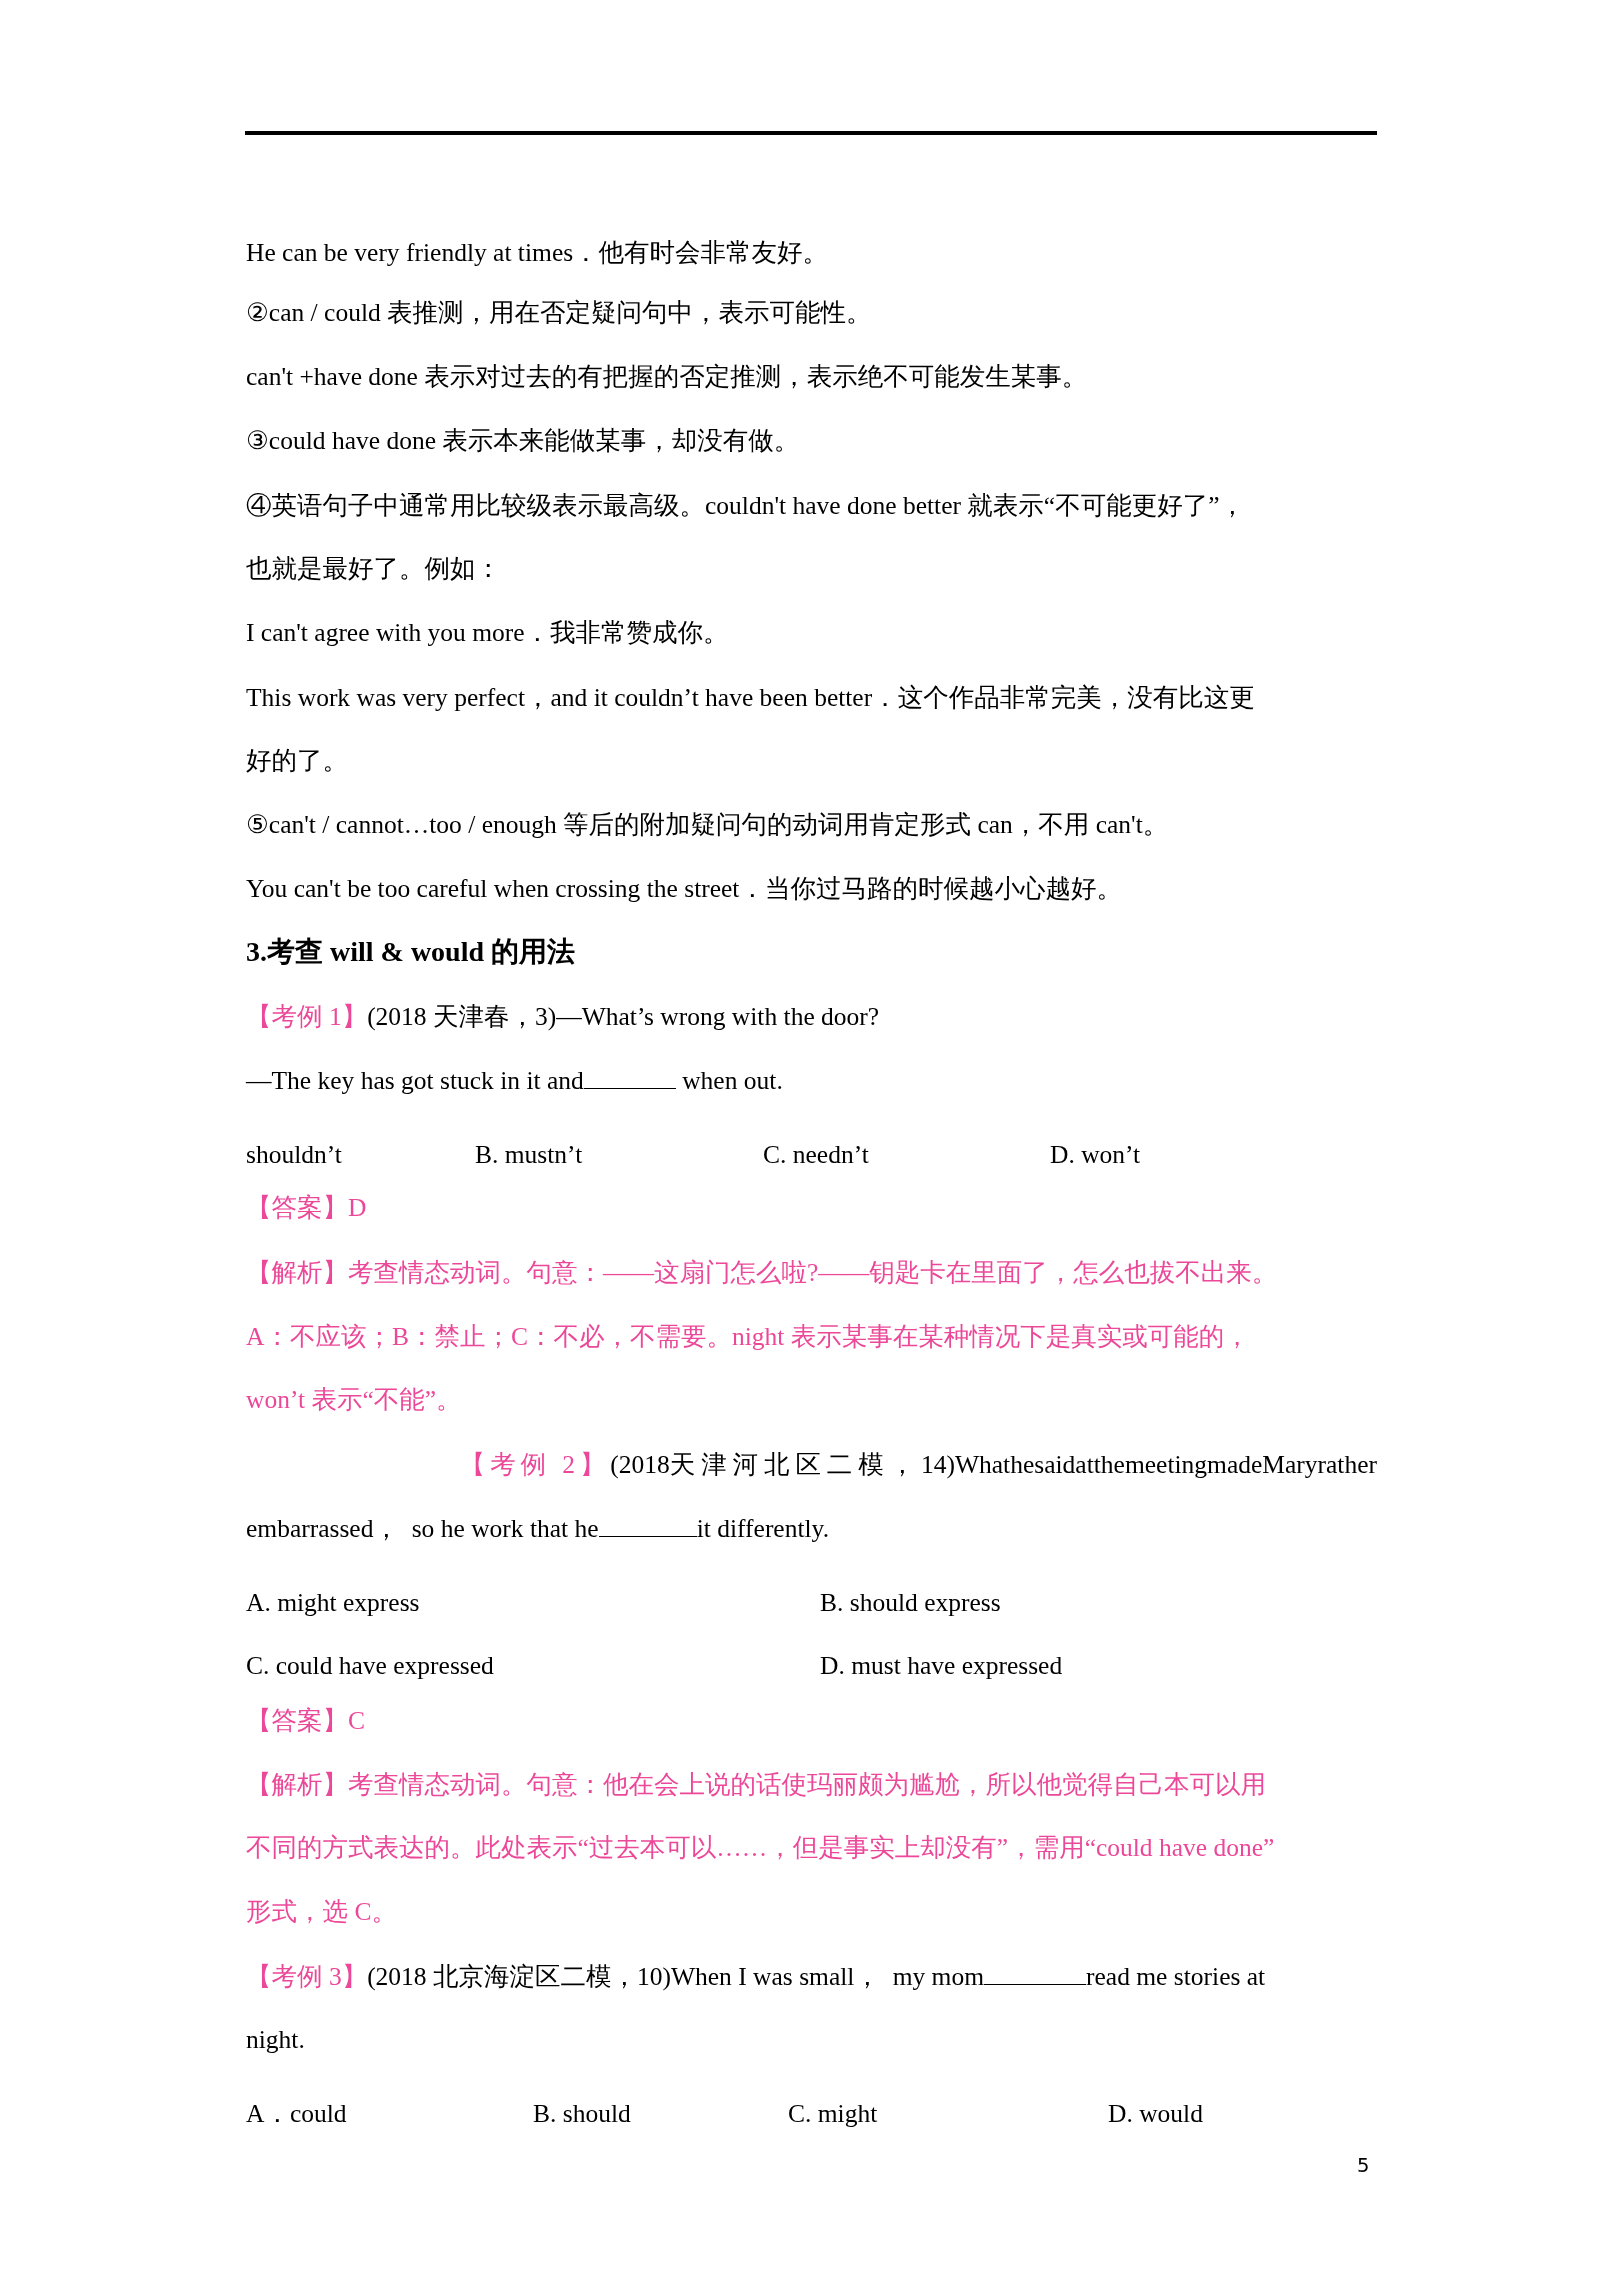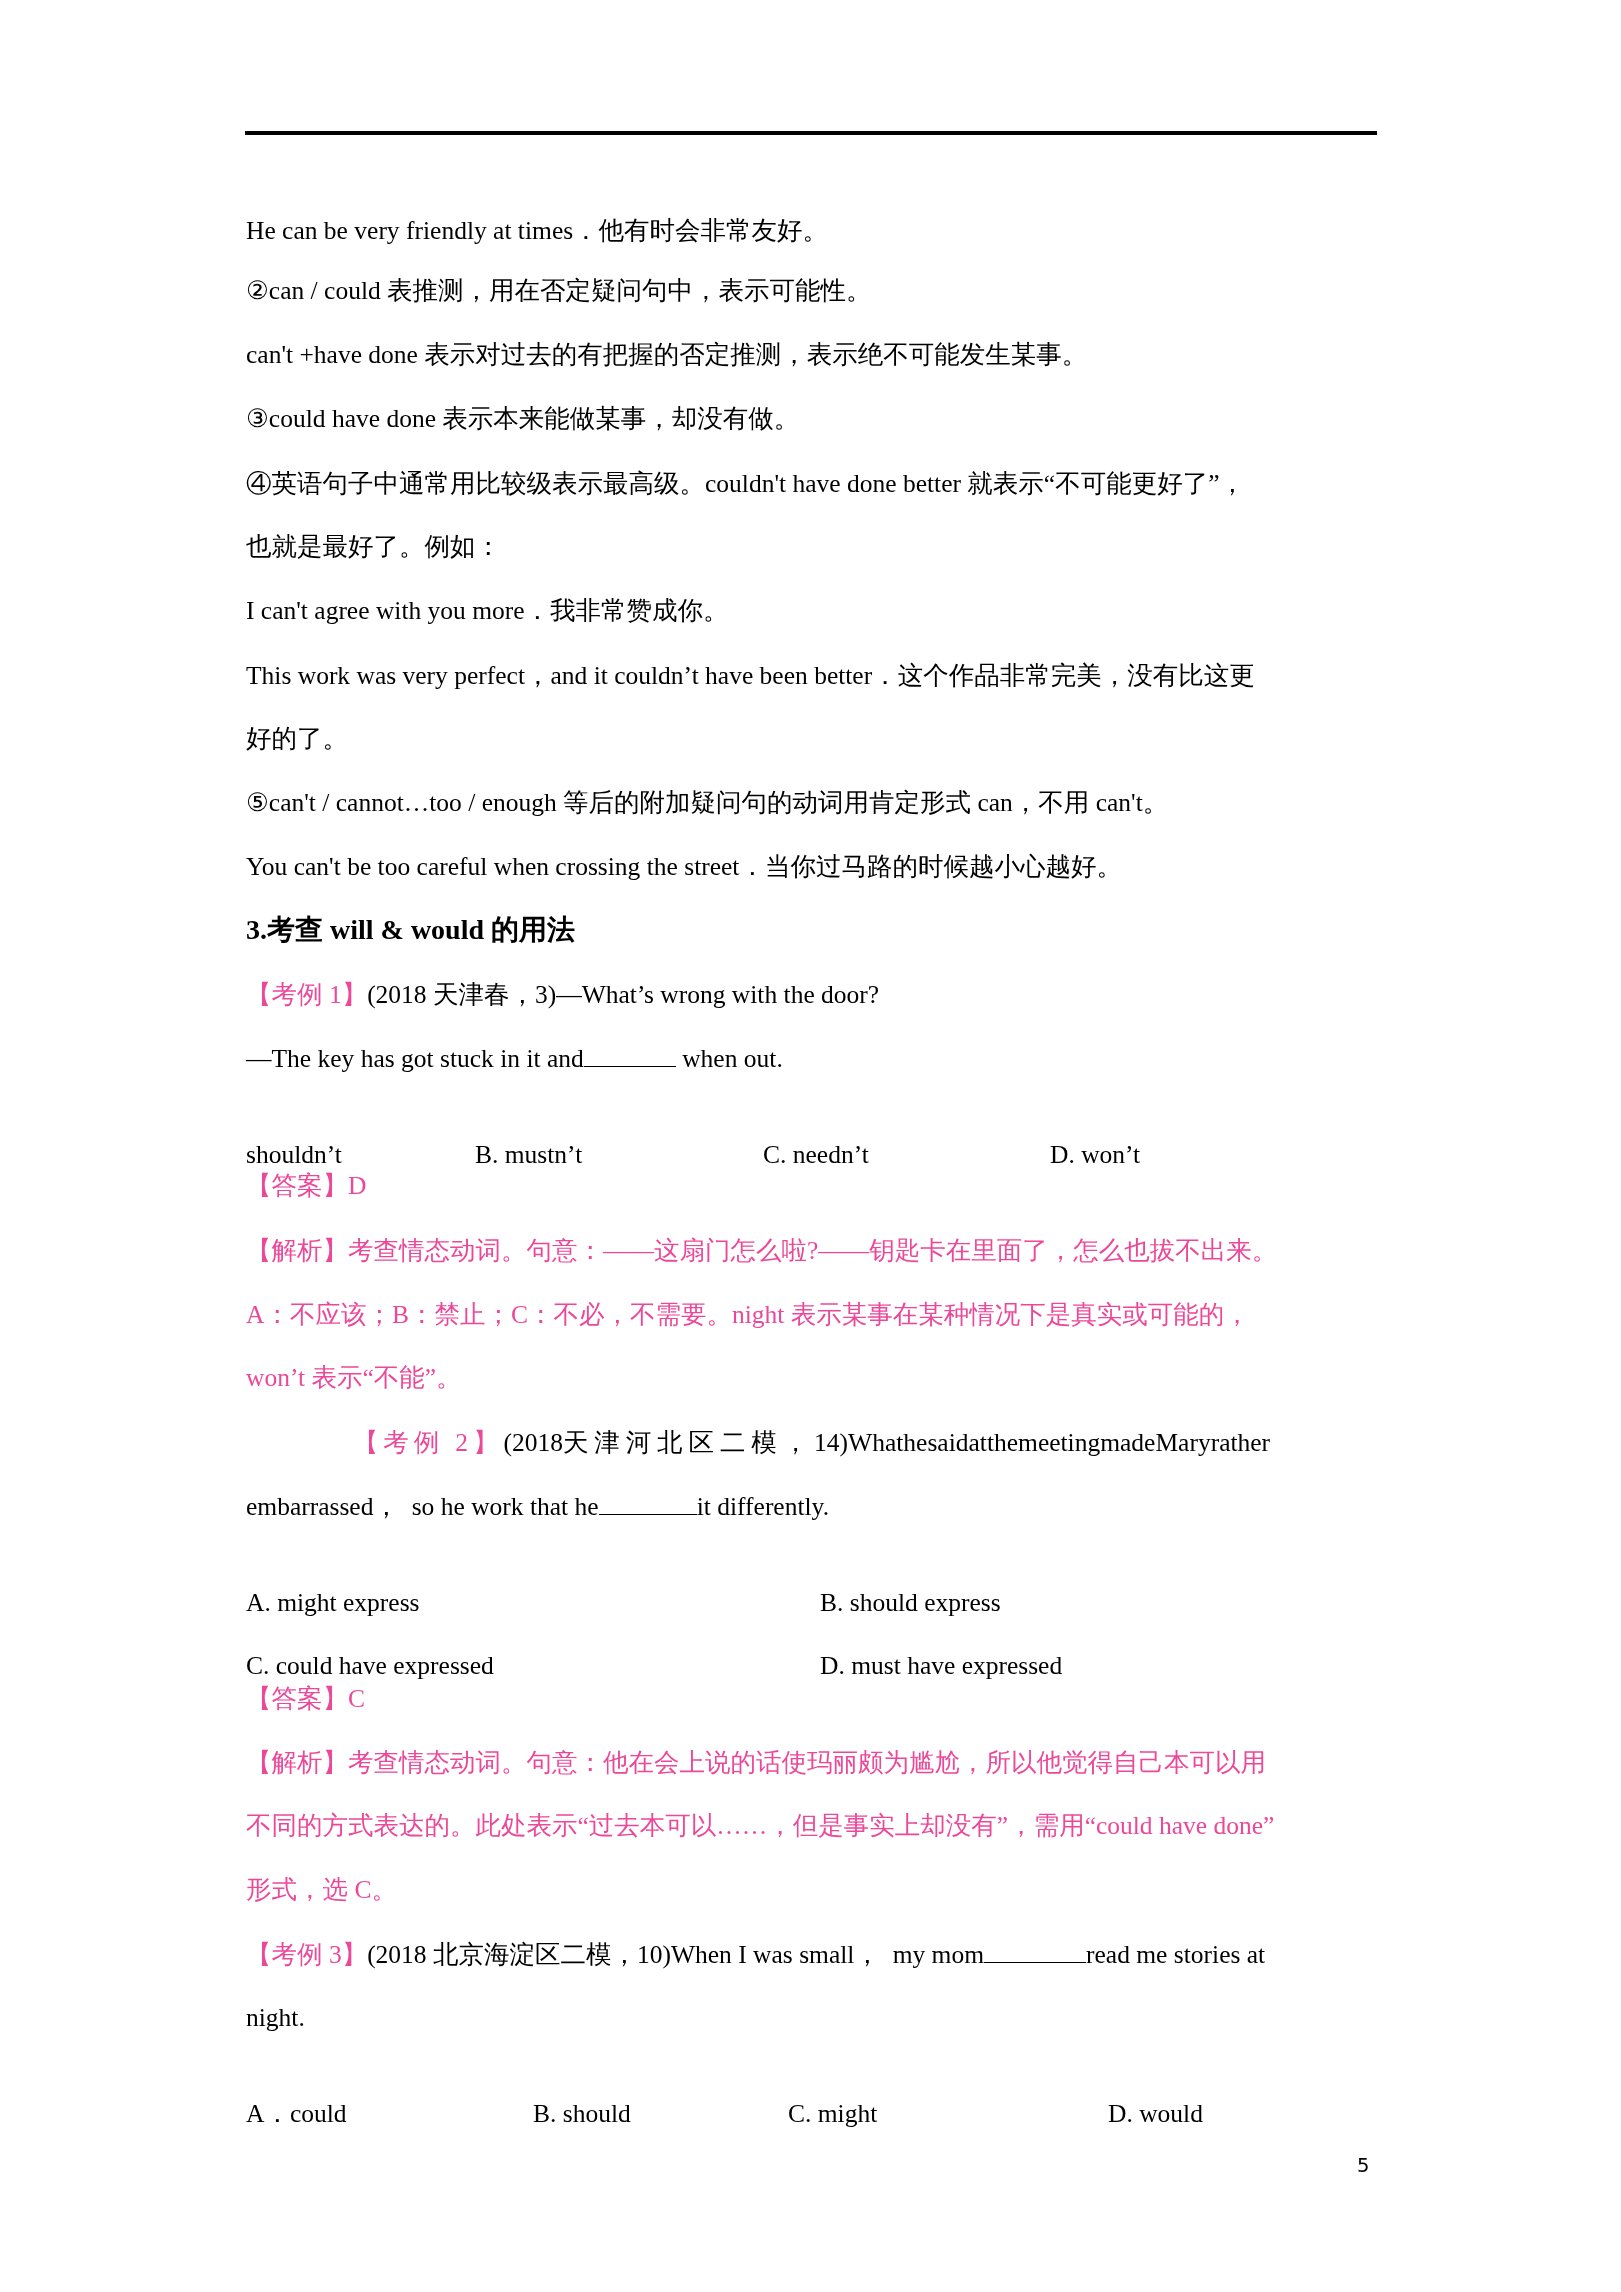--- a/index.html
+++ b/index.html
@@ -1,24 +1,24 @@
 <!DOCTYPE html>
 <html><head>
 <meta charset="utf-8">
 <style>
   html, body { margin: 0; padding: 0; background: #ffffff; }
   body { width: 1621px; height: 2293px; position: relative; overflow: hidden;
          font-family: "Liberation Serif", "DejaVu Serif", serif; color: #000; }
   .rule { position: absolute; left: 245px; top: 131px; width: 1132px; height: 3.9px; background: #000; }
-  .line { position: absolute; left: 246px; font-size: 25.5px; line-height: 33px; white-space: nowrap; }
+  .line { position: absolute; left: 246px; font-size: 25.5px; line-height: 33px; white-space: nowrap; margin-top: 22px; }
   .heading { font-weight: bold; font-size: 28px; }
   .blue { color: #ec4899; }
   .red { color: #ec4899; }
   .opt { position: absolute; white-space: nowrap; font-size: 25.5px; line-height: 33px; margin-top: 32px; }
-  .justify-line { width: 1131px; display: flex; justify-content: center; }
+  .justify-line { width: 1131px; display: flex; justify-content: flex-end; }
   .blank { display: inline-block; border-bottom: 1.5px solid #000; height: 23.5px; vertical-align: baseline; }
   .pagenum { position: absolute; left: 1357px; top: 2154px; font-family: "DejaVu Sans", sans-serif; font-size: 19.6px; }
 </style>
 </head>
 <body>
 
 <div class="rule"></div>
 
 <div>
   <div class="line" style="top:214px">He can be very friendly at times．他有时会非常友好。</div>

